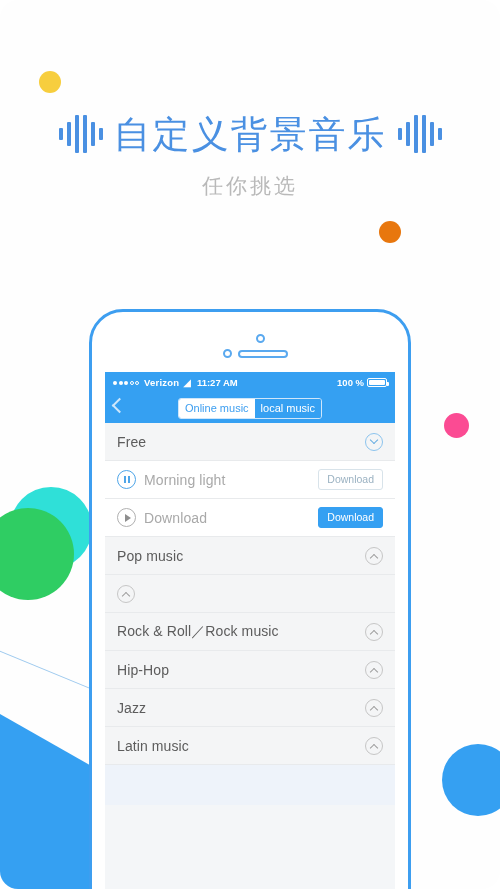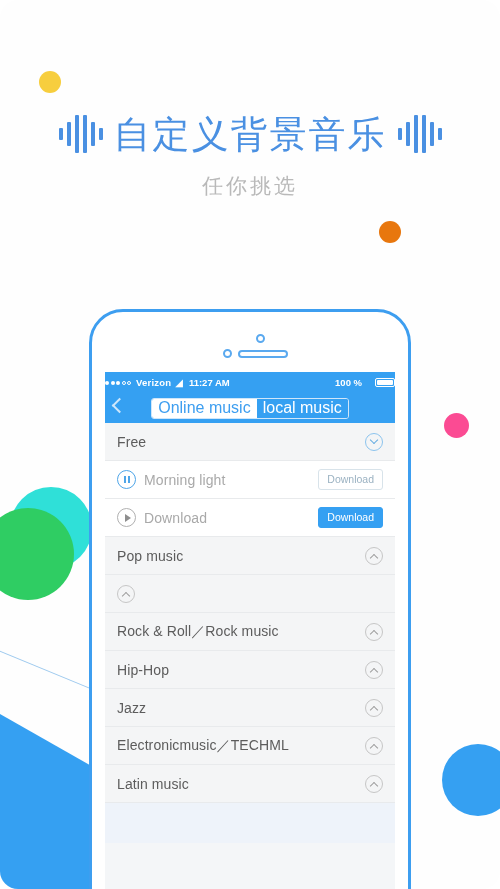--- a/index.html
+++ b/index.html
@@ -75,49 +75,49 @@
 
   
   #screen{
     position:absolute;left:13px;top:60px;width:290px;height:537px;
     background:#f4f6f8;overflow:hidden;
   }
 
   
   #statusbar{
     height:21px;background:#35a0f2;color:#ffffff;
-    display:flex;align-items:center;padding:0 0;font-size:9.5px;font-weight:bold;
+    display:flex;align-items:center;padding:0 8px;font-size:9.5px;font-weight:bold;
     box-sizing:border-box;
   }
   #signal-dots{display:flex;align-items:center;gap:1.5px;margin-right:5px;}
   #signal-dots b{width:4px;height:4px;border-radius:50%;background:#fff;display:block;}
   #signal-dots b.off{background:transparent;border:1px solid #fff;box-sizing:border-box;width:4px;height:4px;}
   #carrier{margin-right:4px;font-weight:bold;letter-spacing:.2px;}
   #wifi-icon{margin-right:6px;font-size:10px;line-height:1;}
   #clock{font-weight:bold;}
-  #status-right{margin-left:auto;display:flex;align-items:center;gap:13px;text-align:right;}
+  #status-right{margin-left:auto;display:flex;align-items:center;gap:3px;text-align:right;}
   #battery-pct{font-weight:bold;}
   #battery-icon{position:relative;width:20px;height:9px;border:1px solid #fff;border-radius:2px;box-sizing:border-box;}
   #battery-icon::after{content:"";position:absolute;right:-3px;top:2.5px;width:2px;height:4px;background:#fff;border-radius:0 1px 1px 0;}
   #battery-fill{position:absolute;left:1px;top:1px;bottom:1px;width:16px;background:#fff;border-radius:1px;}
 
   
   #navbar{
     height:30px;background:#35a0f2;display:flex;align-items:center;position:relative;
   }
   #back-chevron{
     position:absolute;left:9px;top:7px;width:9px;height:9px;
     border-left:2px solid #cde6fb;border-bottom:2px solid #cde6fb;
     transform:rotate(45deg);
   }
   #segmented{
     margin:0 auto;display:flex;border:1px solid #cfe6fa;border-radius:3px;overflow:hidden;height:19px;
   }
   .seg{
-    display:flex;align-items:center;padding:4px 6px;font-size:16px;line-height:1;white-space:nowrap;text-align:center;
+    display:flex;align-items:center;padding:4px 6px;font-size:11px;line-height:1;white-space:nowrap;text-align:center;
   }
   .seg.active{background:#ffffff;color:#3d9ef0;}
   .seg.inactive{background:#35a0f2;color:#ffffff;}
 
   
   #list{background:#f8f9fa;}
   .row{
     height:38px;display:flex;align-items:center;padding:0 12px;
     border-bottom:1px solid #e8eaec;box-sizing:border-box;
     background:#f8f9fa;position:relative;
@@ -288,26 +288,20 @@
             </span>
         </div>
 
         <div class="row header-row">
           <span class="row-label">Jazz</span>
           <span class="chev-circle gray">
               <span class="chev up"></span>
             </span>
         </div>
 
-        <div class="row header-row">
-          <span class="row-label">Electronicmusic／TECHML</span>
-          <span class="chev-circle gray">
-              <span class="chev up"></span>
-            </span>
-        </div>
 
         <div class="row header-row">
           <span class="row-label">Latin music</span>
           <span class="chev-circle gray">
               <span class="chev up"></span>
             </span>
         </div>
 
 
         <div id="list-tail"></div>

